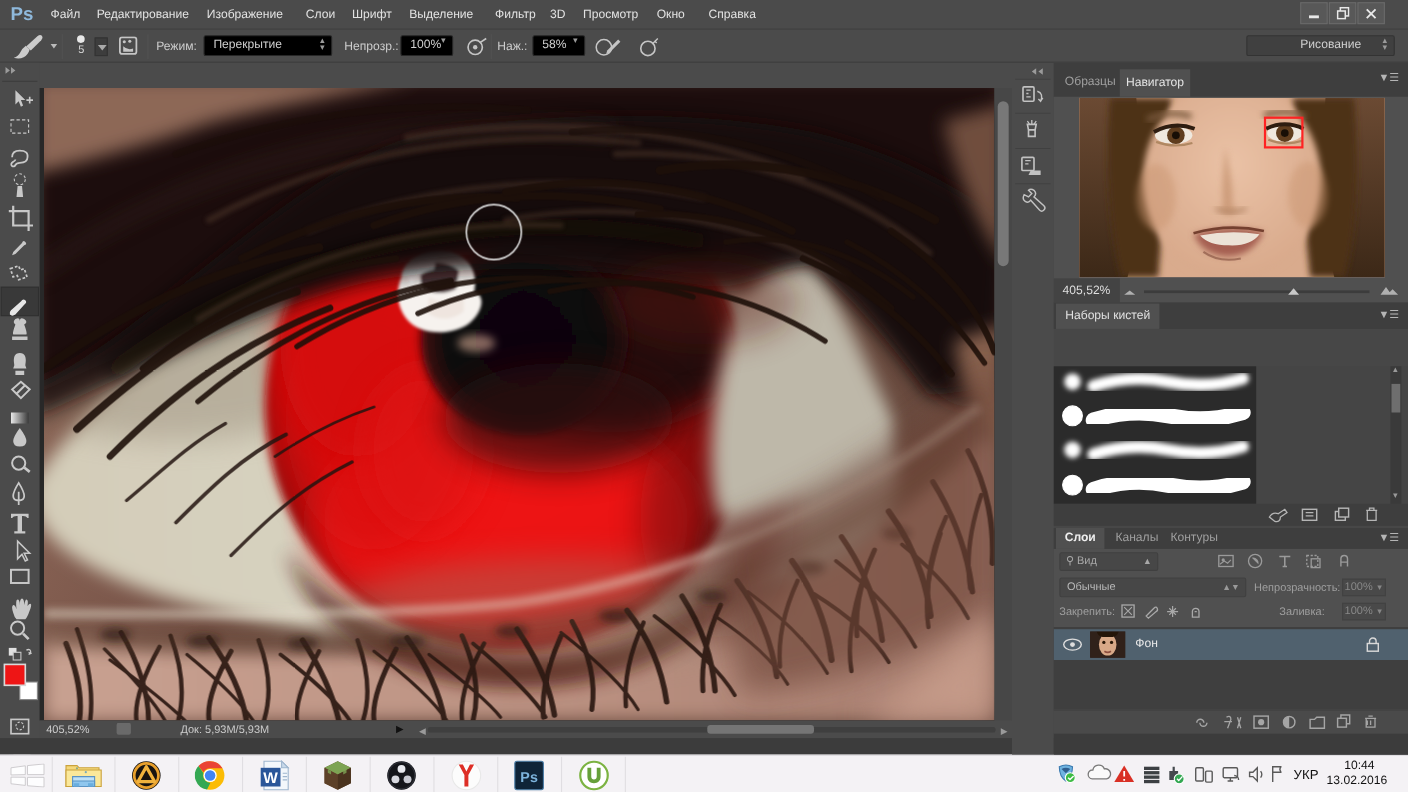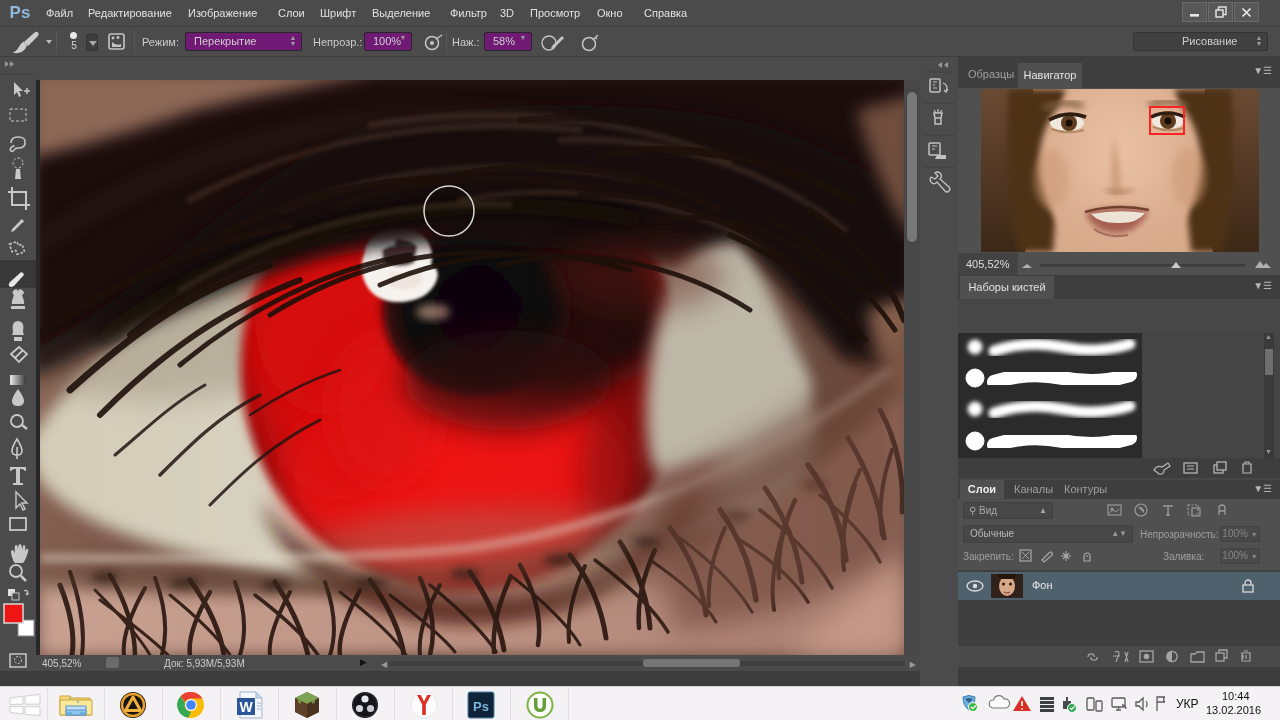--- a/index.html
+++ b/index.html
@@ -12,21 +12,21 @@
   .menu-item { position:absolute; top:7px; font-size:11px; color:#e2e2e2; }
   #pslogo { left:7px; top:1px; width:26px; height:24px; background:transparent;
     color:#8fb9dc; font-size:17px; font-weight:bold; text-align:center; line-height:24px; }
   .winbtn { position:absolute; top:2px; width:25px; height:20px; background:#585858;
     border:1px solid #6a6a6a; color:#e8e8e8; text-align:center; line-height:18px;
     font-size:12px; }
   
   #optionsbar { left:0; top:26px; width:1280px; height:31px; background:#4b4b4b;
     border-top:1px solid #404040; border-bottom:1px solid #3d3d3d; }
   .opt-label { position:absolute; top:9px; font-size:11px; color:#cccccc; }
-  .opt-drop { position:absolute; top:5px; height:19px; background:#701a75;
+  .opt-drop { position:absolute; top:5px; height:19px; background:#000000;
     border:1px solid #272727; border-radius:2px; color:#cfcfcf; font-size:11px;
     line-height:17px; padding-left:8px; }
   .updown { position:absolute; right:4px; top:2px; width:8px; height:13px; color:#9a9a9a;
     font-size:7px; line-height:6px; text-align:center; }
   .opt-sep { position:absolute; top:4px; width:1px; height:23px; background:#3e3e3e;
     border-right:1px solid #585858; }
   
   #tabstrip { left:36px; top:57px; width:884px; height:23px; background:#3a3a3a; }
   #doctab { position:absolute; left:2px; top:0; width:362px; height:23px; background:#4e4e4e;
     color:#d2d2d2; font-size:10px; font-weight:bold; line-height:23px; padding-left:7px; }

